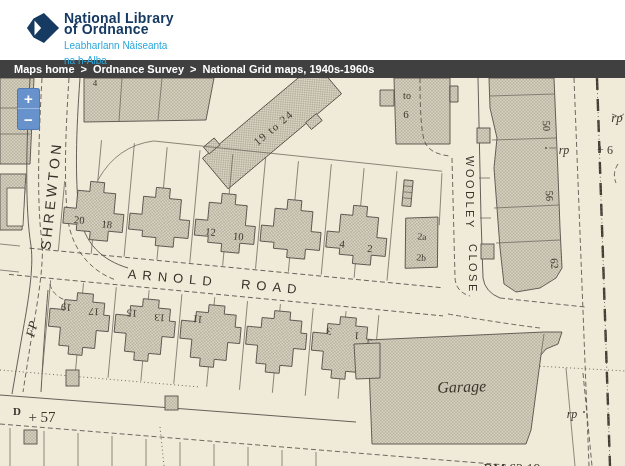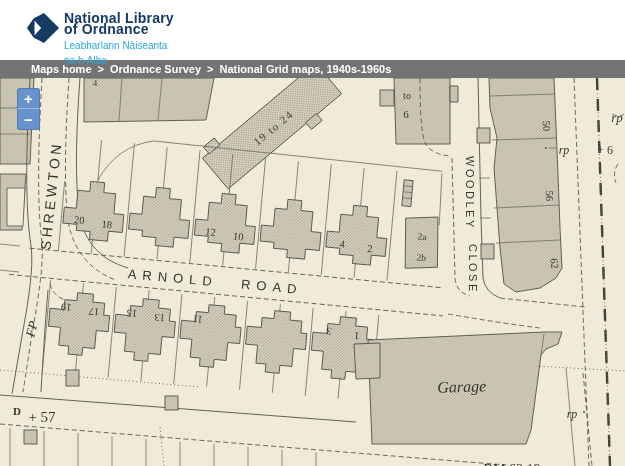--- a/index.html
+++ b/index.html
@@ -3,22 +3,22 @@
 <meta charset="utf-8">
 <style>
   html,body{margin:0;padding:0;background:#fff;width:625px;height:466px;overflow:hidden;
     font-family:"Liberation Sans",sans-serif;}
   .header{position:relative;height:60px;background:#ffffff;}
   .logo{position:absolute;left:26px;top:11px;width:34px;height:34px;}
   .logo-text{position:absolute;left:64px;top:13px;line-height:11px;}
   .logo-main{font-size:14px;font-weight:bold;color:#173a63;letter-spacing:.2px;}
   .logo-gaelic{font-size:10px;color:#2aa7dc;line-height:9px;margin-top:6px;}
   .page-title{position:absolute;left:120px;top:17px;font-size:13px;font-weight:bold;color:#111;}
-  .crumbbar{height:18px;background:#737373;color:#fff;font-size:11px;font-weight:bold;
-    line-height:18px;padding-left:31px;white-space:nowrap;}
+  .crumbbar{height:18px;background:#404040;color:#fff;font-size:11px;font-weight:bold;
+    line-height:18px;padding-left:14px;white-space:nowrap;}
   .crumbbar .sep{margin:0 6px;}
   .mapwrap{position:relative;width:625px;height:388px;background:#f0ead8;}
   .zoomctl{position:absolute;left:17px;top:10px;width:23px;z-index:5;}
   .zbtn{width:23px;height:21px;background:#6792cb;border:1px solid #4f7ab5;color:#fff;
     font-size:15px;font-weight:bold;line-height:17px;text-align:center;cursor:pointer;
     box-sizing:border-box;padding:0;display:block;font-family:"Liberation Sans",sans-serif;}
   .zbtn.zin{border-radius:3px 3px 0 0;border-bottom:1px solid #9db9e0;}
   .zbtn.zout{border-radius:0 0 3px 3px;border-top:none;}
   svg{display:block;}
   .b{fill:url(#xh);stroke:#55504a;stroke-width:.9;}

